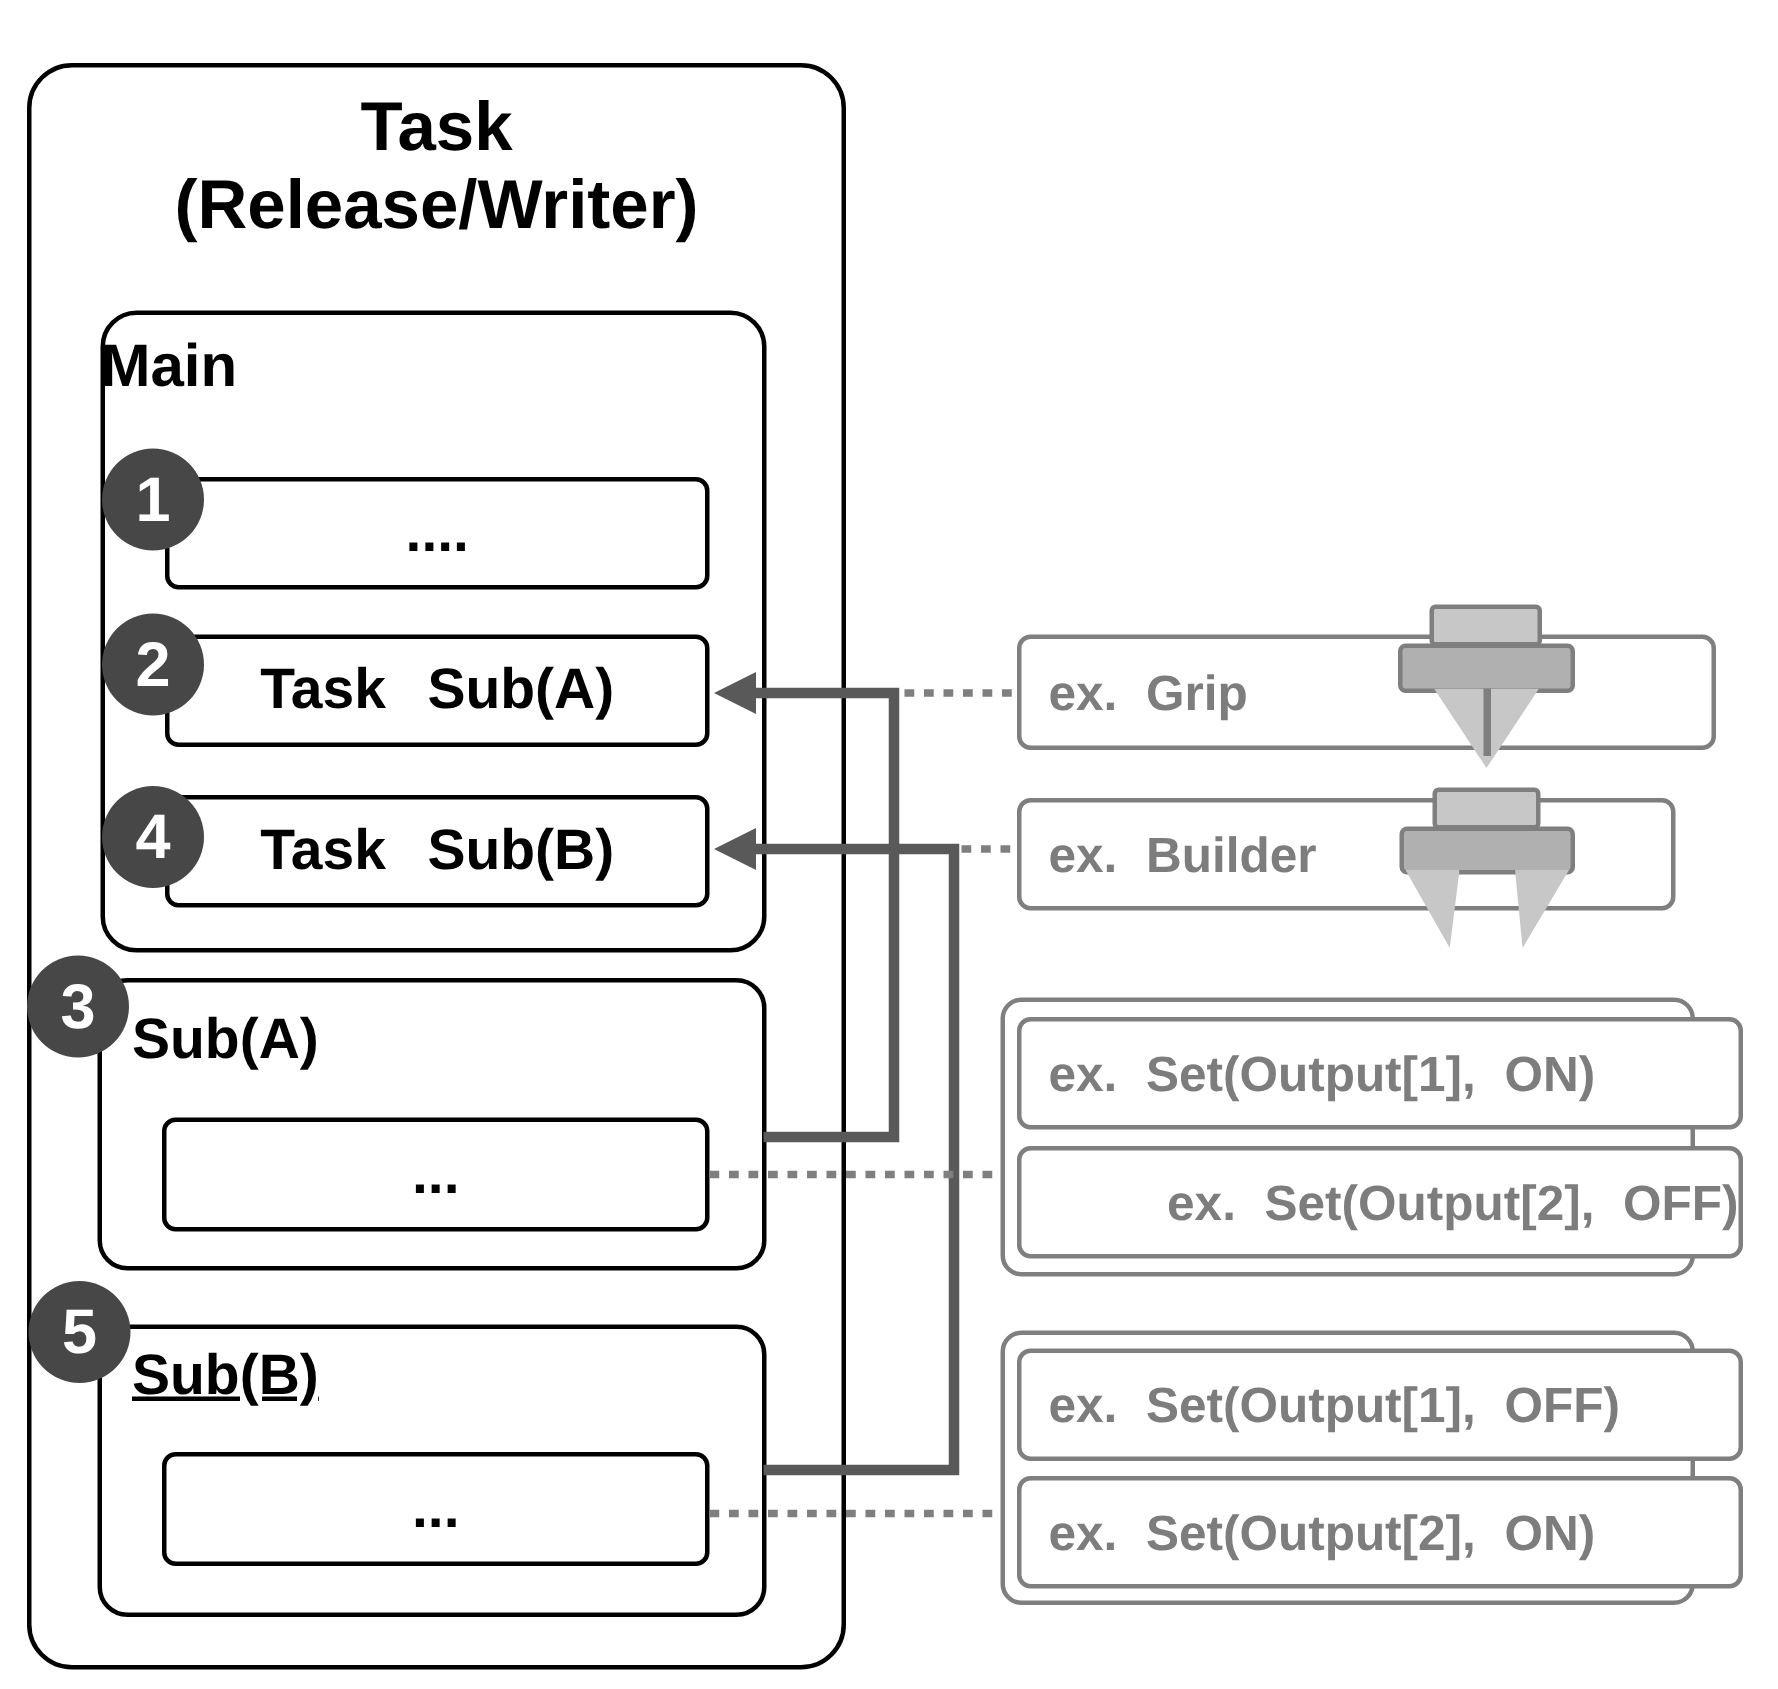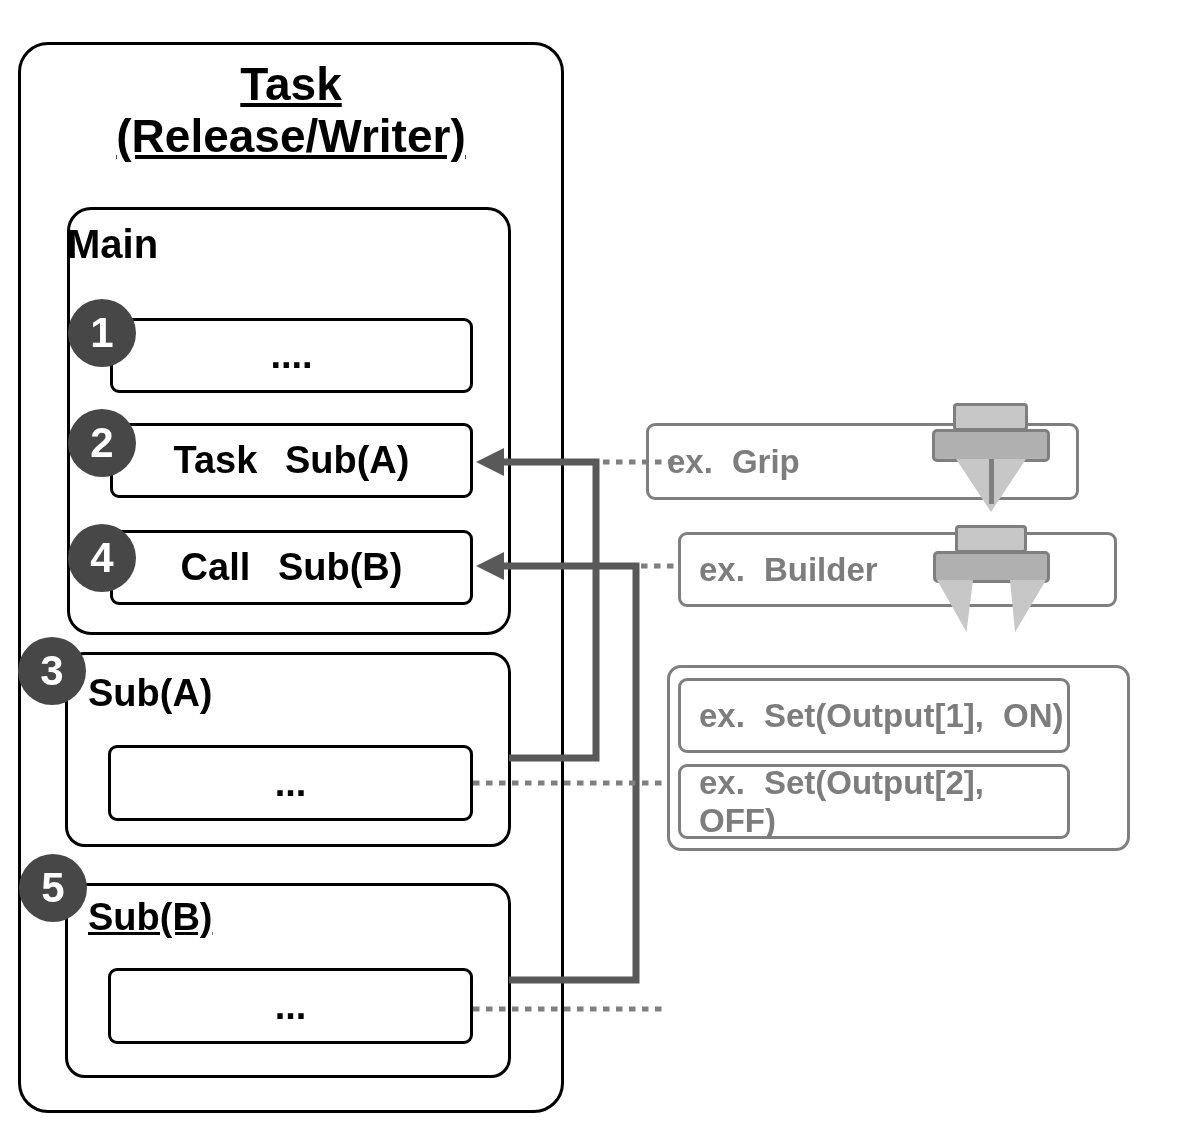--- a/index.html
+++ b/index.html
@@ -12,43 +12,43 @@
   .task-box{left:18px;top:42px;width:546px;height:1071px;border-radius:30px;background:transparent;}
   .main-box{left:67px;top:207px;width:444px;height:428px;border-radius:24px;background:transparent;}
   .sub-box{left:65px;width:446px;height:195px;border-radius:20px;background:transparent;}
   .sub-a{top:652px;}
   .sub-b{top:883px;}
   .item-box{left:110px;width:363px;height:75px;border-radius:9px;display:flex;align-items:center;justify-content:center;
             font-size:38px;color:var(--c-black);word-spacing:0.45em;background:#fff;}
   .inner-item{left:108px;width:365px;height:76px;}
   
   .task-title{position:absolute;left:18px;top:58px;width:546px;text-align:center;
-              font-size:46px;line-height:52px;color:var(--c-black);text-decoration:underline;}
+              font-size:46px;line-height:52px;color:var(--c-black);}
   .main-title{position:absolute;left:67px;top:222px;width:444px;text-align:left;font-size:40px;color:var(--c-black);}
   .sub-title{position:absolute;font-size:38px;color:var(--c-black);}
   .sub-title-a{left:88px;top:672px;}
   .sub-title-b{left:88px;top:896px;text-decoration:underline;}
   
   .numcircle{position:absolute;width:68px;height:68px;border-radius:50%;background:var(--c-circle);
              color:#fff;font-size:42px;display:flex;align-items:center;justify-content:center;z-index:7;}
   .c1{left:68px;top:299px;}
   .c2{left:68px;top:409px;}
   .c4{left:68px;top:524px;}
   .c3{left:18px;top:637px;}
   .c5{left:19px;top:854px;}
   
   .exbox{position:absolute;background:#fff;border:3px solid var(--c-exborder);box-sizing:border-box;border-radius:9px;
          display:flex;align-items:center;font-size:33px;color:var(--c-extext);word-spacing:0.3em;padding-left:18px;}
-  .ex-grip{left:646px;top:423px;width:433px;height:77px;}
+  .ex-grip{left:678px;top:423px;width:466px;height:77px;}
   .ex-release{left:678px;top:532px;width:439px;height:75px;}
   .exgroup{position:absolute;left:667px;width:463px;border:3px solid var(--c-exborder);box-sizing:border-box;
            border-radius:14px;background:#fff;}
   .group-a{top:665px;height:186px;}
   .group-b{top:887px;height:183px;}
-  .exgroup .exbox{position:absolute;left:8px;width:392px;height:75px;}
+  .exgroup .exbox{position:absolute;left:8px;width:484px;height:75px;}
   .ga1{top:10px;} .ga2{top:96px;justify-content:flex-end;}
   .gb1{top:9px;}  .gb2{top:94px;}
   
   #wires{position:absolute;left:0;top:0;z-index:5;pointer-events:none;}
   .solid-line{stroke:var(--c-solid);stroke-width:7;fill:none;}
   .dotted-line{stroke:var(--c-dotted);stroke-width:5;fill:none;stroke-dasharray:6.5 6.5;}
   .arrow-head{fill:var(--c-solid);stroke:none;}
   
   .gripper{position:absolute;z-index:6;}
   .g-top{position:absolute;background:var(--c-griplight);border:3px solid var(--c-gripline);
@@ -67,21 +67,21 @@
   <div class="task-title">
     <div>Task</div>
     <div>(Release/Writer)</div>
   </div>
 
   <div class="blackbox main-box"></div>
   <div class="main-title">Main</div>
 
   <div class="blackbox item-box" style="top:318px;">....</div>
   <div class="blackbox item-box" style="top:423px;">Task Sub(A)</div>
-  <div class="blackbox item-box" style="top:530px;">Call Sub(B)</div>
+  <div class="blackbox item-box" style="top:530px;">Task Sub(B)</div>
 
   <div class="blackbox sub-box sub-a"></div>
   <div class="sub-title sub-title-a">Sub(A)</div>
   <div class="blackbox item-box inner-item" style="top:745px;">...</div>
 
   <div class="blackbox sub-box sub-b"></div>
   <div class="sub-title sub-title-b">Sub(B)</div>
   <div class="blackbox item-box inner-item" style="top:968px;">...</div>
 
   <svg id="wires" width="1185" height="1126" viewBox="0 0 1185 1126">
@@ -120,20 +120,28 @@
 
   <div class="exgroup group-a">
     <div class="exbox ga1">
       <span>ex. Set(Output[1], ON)</span>
     </div>
     <div class="exbox ga2">
       <span>ex. Set(Output[2], OFF)</span>
     </div>
   </div>
 
+  <div class="exgroup group-b">
+    <div class="exbox gb1">
+      <span>ex. Set(Output[1], OFF)</span>
+    </div>
+    <div class="exbox gb2">
+      <span>ex. Set(Output[2], ON)</span>
+    </div>
+  </div>
 
   <div class="numcircle c1">1</div>
   <div class="numcircle c2">2</div>
   <div class="numcircle c4">4</div>
   <div class="numcircle c3">3</div>
   <div class="numcircle c5">5</div>
 
 </div>
 
 </body></html>

